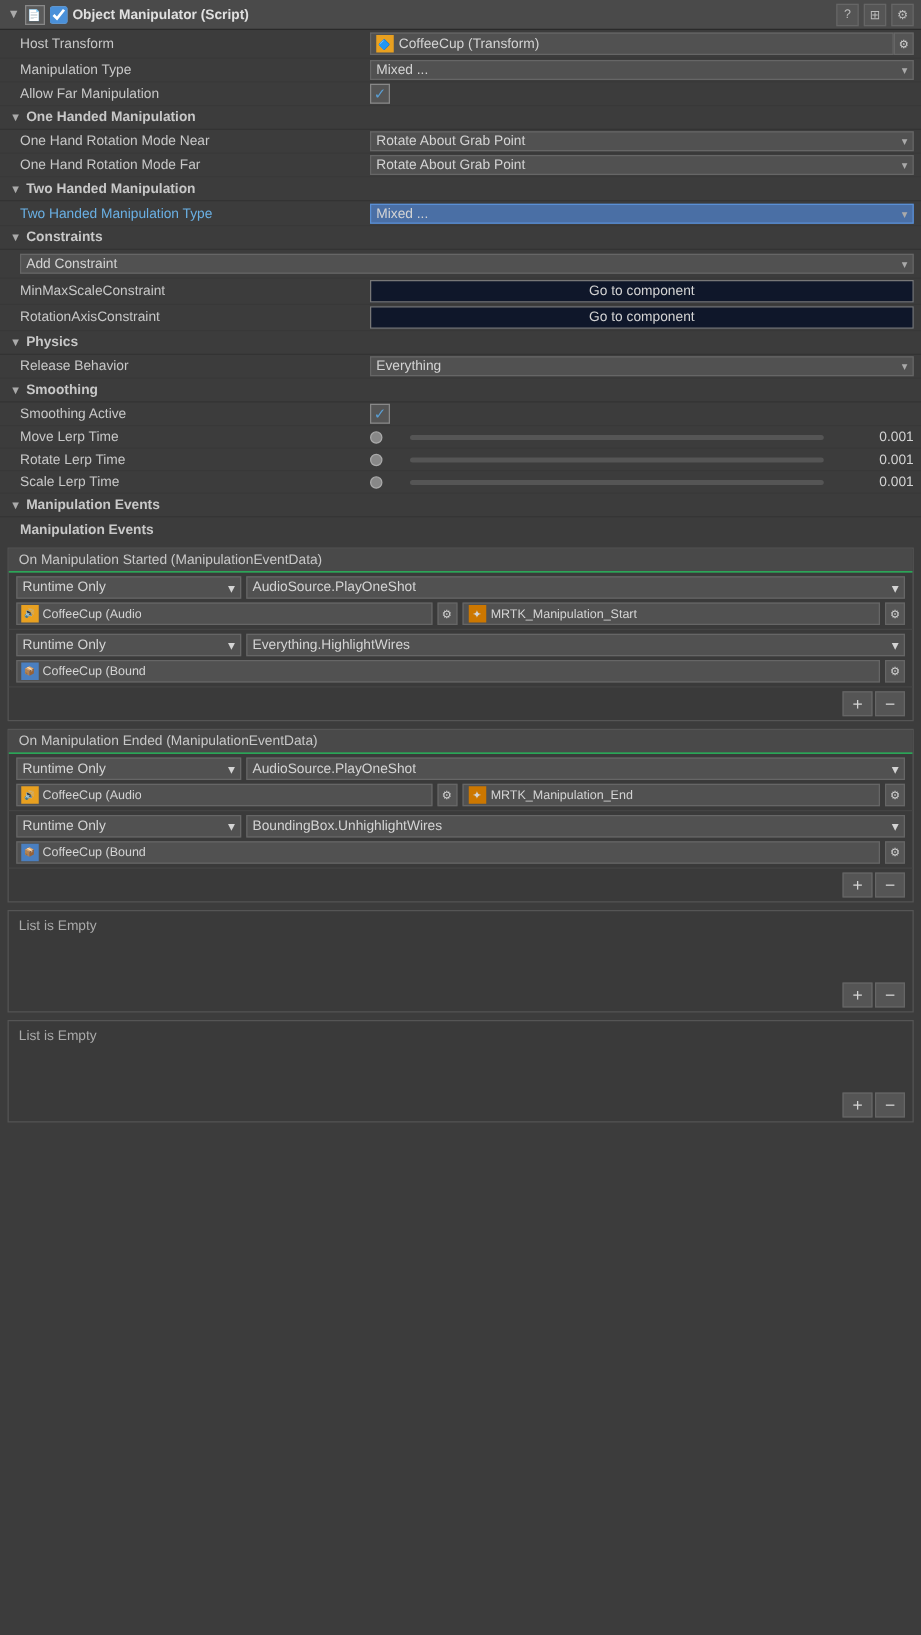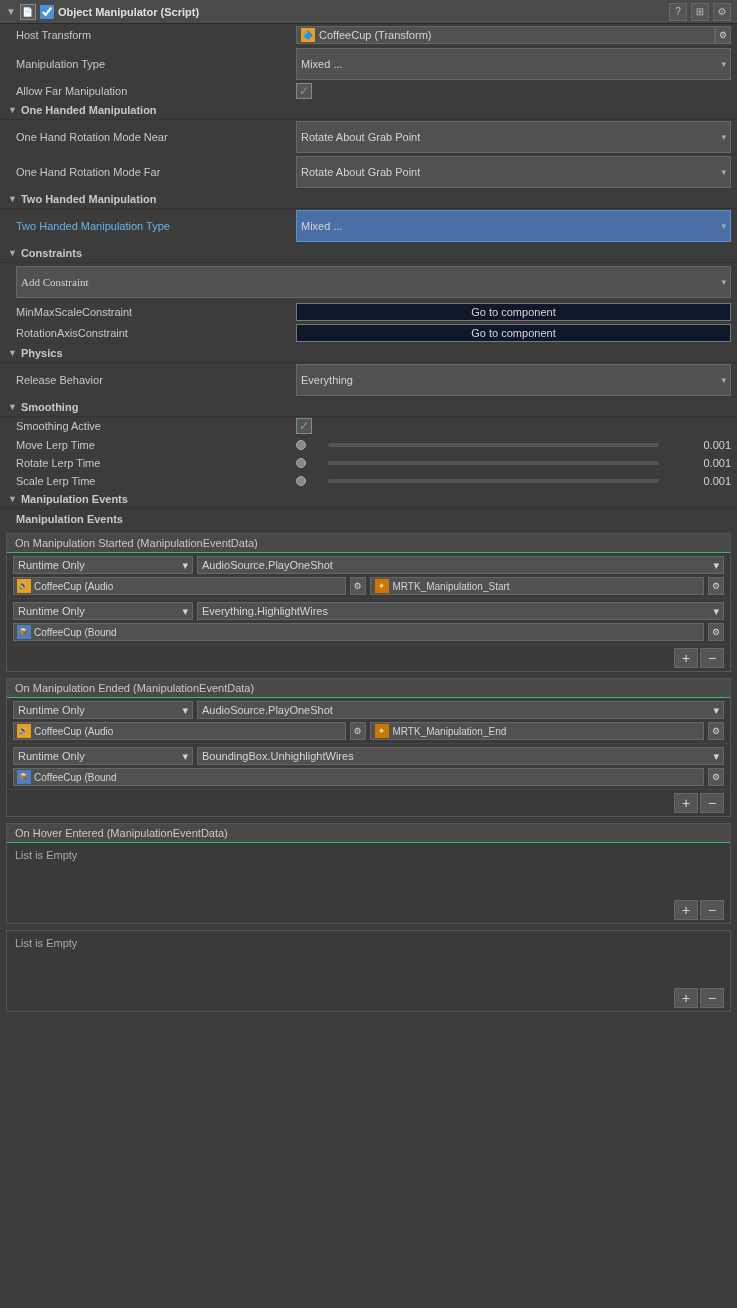--- a/index.html
+++ b/index.html
@@ -78,21 +78,21 @@
     }
     .prop-value {
       flex: 1;
       display: flex;
       align-items: center;
     }
 
     
     .dropdown {
       flex: 1;
-      height: 32px;
+      height: 16px;
       background: #515151;
       border: 1px solid #666;
       color: #d4d4d4;
       font-size: 11px;
       padding: 0 4px;
       display: flex;
       align-items: center;
       justify-content: space-between;
       cursor: pointer;
     }
@@ -222,21 +222,20 @@
       width: 50px;
       text-align: right;
       color: #d4d4d4;
       font-size: 11px;
     }
 
     
     .add-constraint-row {
       padding: 3px 6px 3px 16px;
       border-bottom: 1px solid #383838;
-      font-family: Liberation Serif, serif;
     }
 
     
     .events-section {
       background: #3c3c3c;
     }
     .event-block {
       margin: 6px 6px;
       border: 1px solid #555;
       background: #3a3a3a;
@@ -684,21 +683,20 @@
         </div>
       </div>
 
       <div class="plus-minus-row">
         <div class="pm-btn">+</div>
         <div class="pm-btn">−</div>
       </div>
     </div>
 
     <div class="event-block">
-      <div class="event-block-header">On Hover Entered (ManipulationEventData)</div>
       <div class="list-empty">List is Empty</div>
       <div style="height: 30px;"></div>
       <div class="plus-minus-row">
         <div class="pm-btn">+</div>
         <div class="pm-btn">−</div>
       </div>
     </div>
 
     <div class="event-block">
       <div class="list-empty">List is Empty</div>

